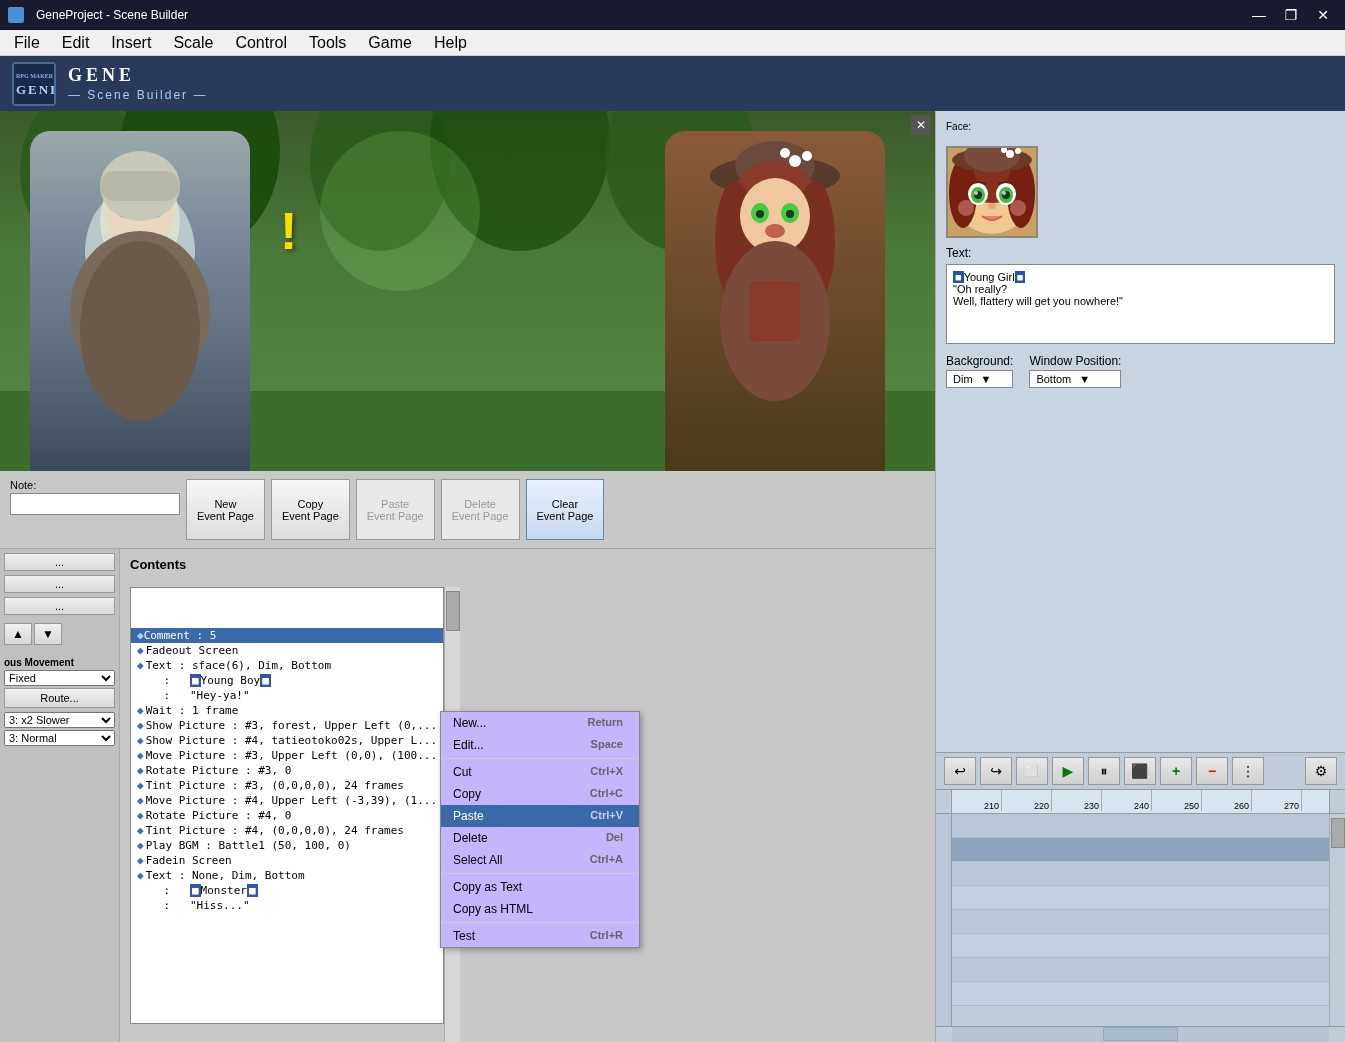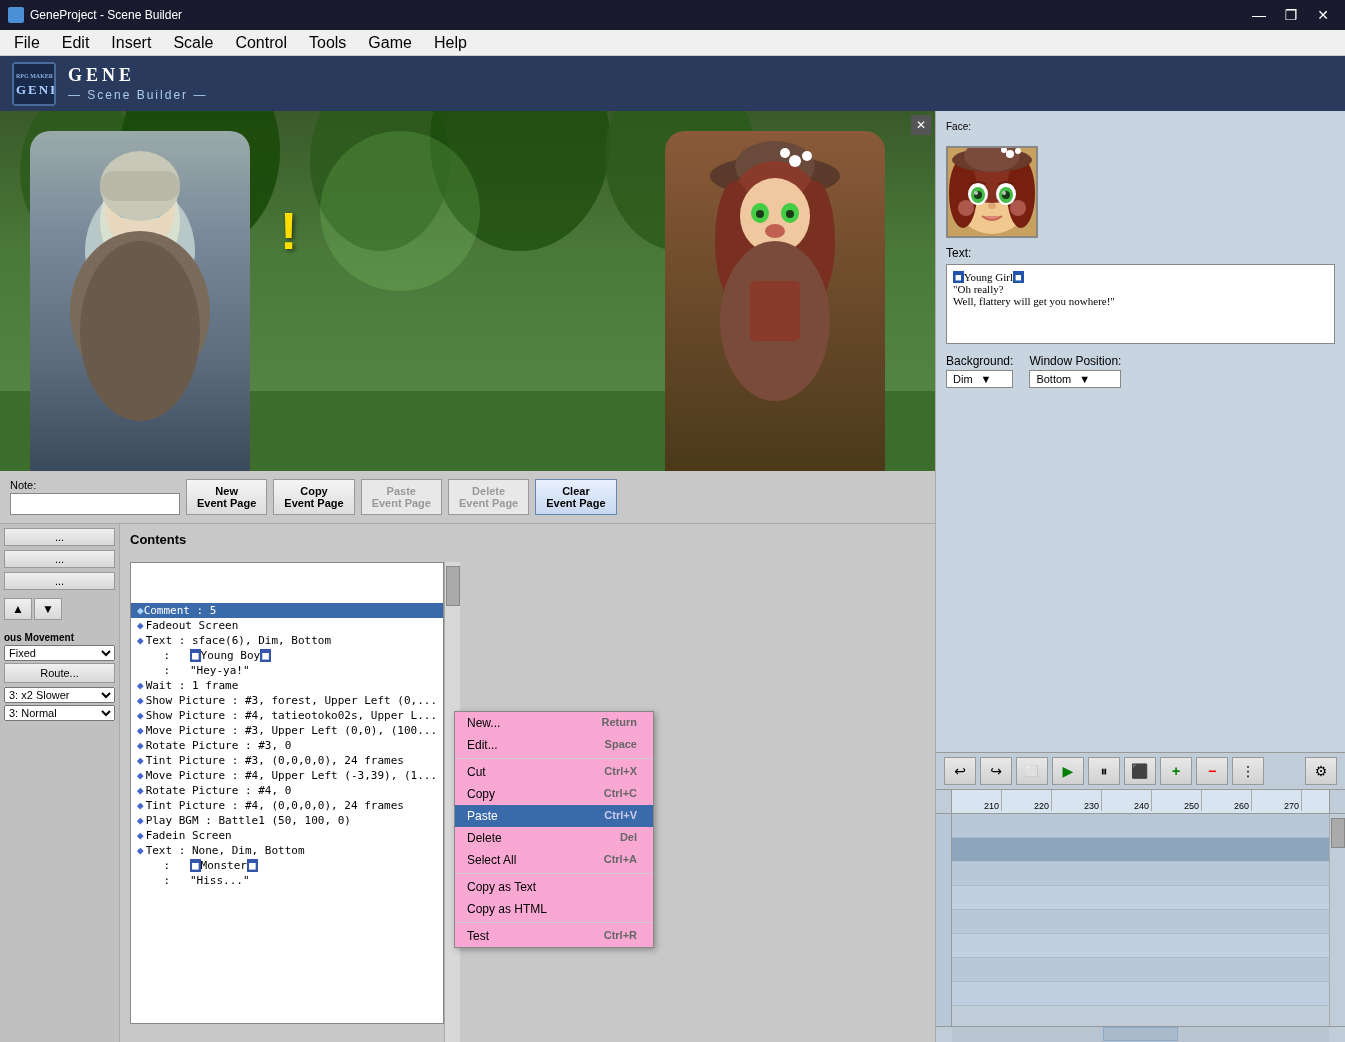--- a/index.html
+++ b/index.html
@@ -8,21 +8,21 @@
     
     .title-bar {
       background: #1a1a2e;
       color: white;
       height: 30px;
       display: flex;
       align-items: center;
       padding: 0 8px;
       justify-content: space-between;
     }
-    .title-bar-left { display: flex; align-items: center; gap: 6px; font-size: 12px; }
+    .title-bar-left { display: flex; align-items: center; gap: 12px; font-size: 12px; }
     .title-bar-icon { width: 16px; height: 16px; background: #4a90d9; border-radius: 2px; }
     .title-bar-controls { display: flex; gap: 4px; }
     .title-btn { width: 28px; height: 20px; background: transparent; border: none; color: white; cursor: pointer; font-size: 14px; display: flex; align-items: center; justify-content: center; }
 
     
     .menu-bar {
       background: #f0f0f0;
       height: 26px;
       display: flex;
       align-items: center;
@@ -134,26 +134,25 @@
       padding: 2px 4px;
     }
     .event-btn {
       padding: 4px 10px;
       background: linear-gradient(to bottom, #f5f5f5, #ddd);
       border: 1px solid #999;
       cursor: pointer;
       font-size: 11px;
       min-width: 75px;
       text-align: center;
-      height: 36px;
+      height: 61px;
       display: flex;
       flex-direction: column;
       align-items: center;
       justify-content: center;
-      font-weight: bold;
     }
     .event-btn.disabled { background: #e8e8e8; color: #999; cursor: default; }
     .event-btn.active { background: linear-gradient(to bottom, #e8f0ff, #c8d8f0); border-color: #6688aa; }
 
     
     .contents-area {
       flex: 1;
       padding: 8px 10px;
       overflow: hidden;
       position: relative;
@@ -202,21 +201,21 @@
       color: #ddd;
       margin-bottom: 8px;
     }
     .text-label { font-size: 12px; margin-bottom: 4px; }
     .text-content {
       background: white;
       border: 1px solid #888;
       padding: 6px;
       min-height: 80px;
       font-size: 11px;
-      font-family: Liberation Serif, serif;
+      font-family: Liberation Sans, sans-serif;
       width: 100%;
     }
     .bg-window-row {
       display: flex;
       gap: 16px;
       margin-top: 10px;
       align-items: flex-end;
     }
     .bg-section, .window-section { display: flex; flex-direction: column; gap: 2px; }
     .bg-label, .window-label { font-size: 12px; }
@@ -285,27 +284,26 @@
     .timeline-track {
       height: 24px;
       border-bottom: 1px solid #aabbcc;
       background: #b8c8d8;
     }
     .timeline-track:nth-child(even) { background: #c0d0e0; }
 
     
     .context-menu {
       position: absolute;
-      background: #f9a8d4;
+      background: #c4b5fd;
       border: 1px solid #888;
       box-shadow: 2px 2px 6px rgba(0,0,0,0.3);
       z-index: 100;
       min-width: 200px;
       font-size: 12px;
-      margin-left: 14px;
     }
     .ctx-item {
       display: flex;
       justify-content: space-between;
       padding: 4px 16px 4px 12px;
       cursor: pointer;
       gap: 30px;
     }
     .ctx-item.highlighted { background: #3a6aaa; color: white; }
     .ctx-separator { height: 1px; background: #ccc; margin: 2px 0; }

